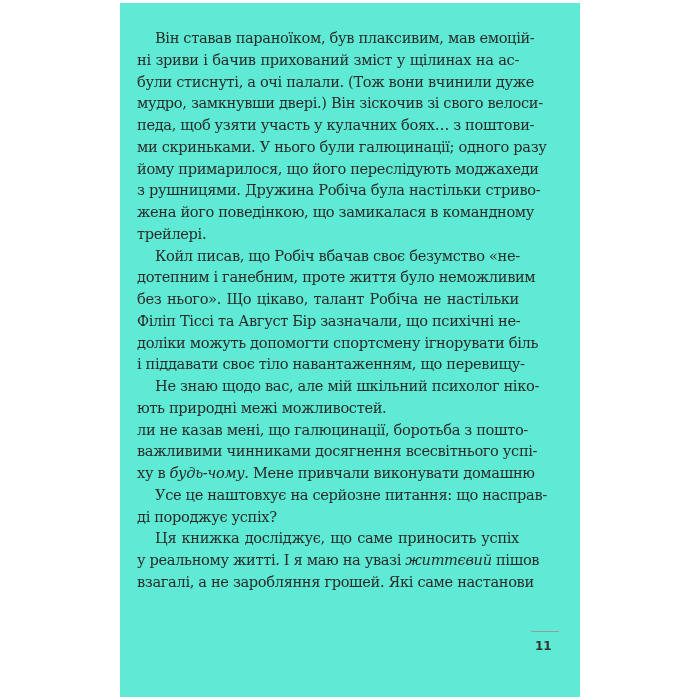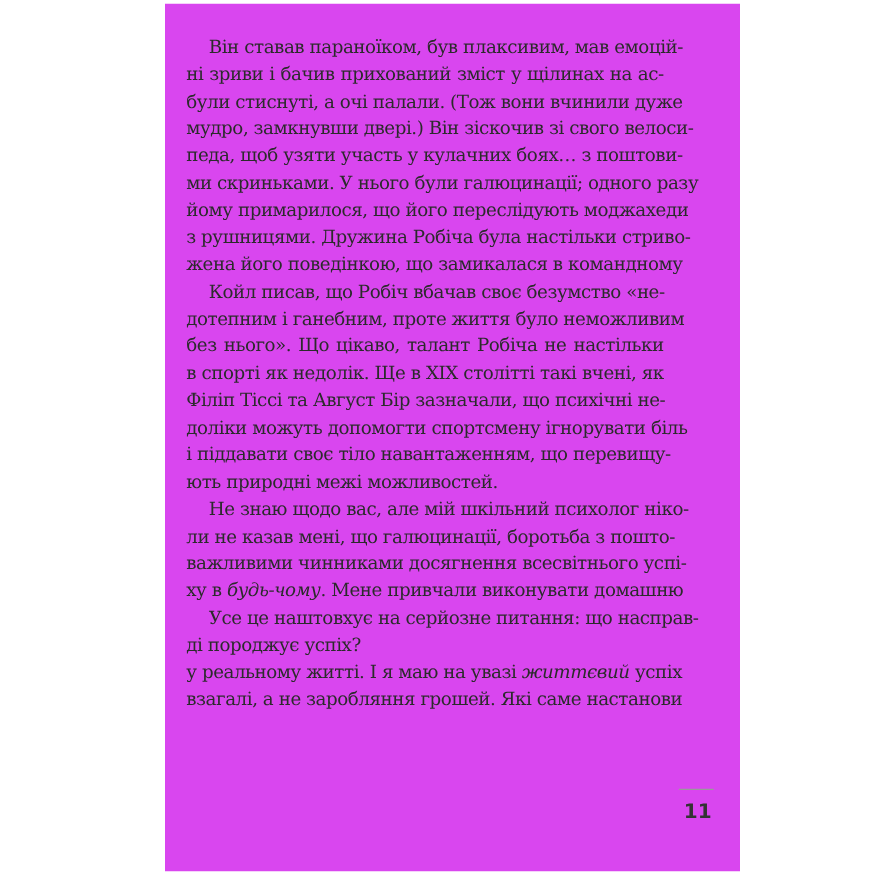--- a/index.html
+++ b/index.html
@@ -1,70 +1,71 @@
 <!DOCTYPE html>
 <html><head>
   <meta charset="utf-8">
   <style>
     html, body { margin: 0; padding: 0; background: #ffffff; }
     body { width: 700px; height: 700px; position: relative; overflow: hidden; }
     .page {
-      position: absolute; left: 132px; top: 3px; width: 460px; height: 694px;
-      background: #d946ef;
+      position: absolute; left: 120px; top: 3px; width: 460px; height: 694px;
+      background: #5eead4;
       text-decoration: underline;
     }
     .text-block {
       position: absolute; left: 17px; top: 24px; width: 382px;
       font-family: "DejaVu Serif", "Liberation Serif", serif;
       font-size: 14.6px; line-height: 21.75px; color: #2b2b2b;
       letter-spacing: -0.35px;
     }
     .line { display: block; white-space: nowrap; text-align: justify; text-align-last: justify; height: 21.75px; overflow: visible; }
     .line.last { text-align-last: left; }
     .line.indent { padding-left: 18px; }
     .it { font-style: italic; }
     .running-head-rule {
       position: absolute; left: 8px; top: 628px; width: 28px; height: 1px; background: #9a9a9a;
     }
     .page-number {
       position: absolute; left: 12px; top: 636px; width: 24px;
       font-family: "DejaVu Sans", "Liberation Sans", sans-serif;
-      font-size: 16px; font-weight: bold; color: #333;
+      font-size: 12px; font-weight: bold; color: #333;
     }
     .side { position: absolute; left: 403px; top: 0; width: 40px; height: 694px; }
   </style>
 </head>
 <body>
 
 <div class="page">
   <div class="text-block" id="text-block">
       <span class="line indent">Він ставав параноїком, був плаксивим, мав емоцій-</span>
       <span class="line">ні зриви і бачив прихований зміст у щілинах на ас-</span>
       <span class="line">були стиснуті, а очі палали. (Тож вони вчинили дуже</span>
       <span class="line">мудро, замкнувши двері.) Він зіскочив зі свого велоси-</span>
       <span class="line">педа, щоб узяти участь у кулачних боях… з поштови-</span>
       <span class="line">ми скриньками. У нього були галюцинації; одного разу</span>
       <span class="line">йому примарилося, що його переслідують моджахеди</span>
       <span class="line">з рушницями. Дружина Робіча була настільки стриво-</span>
       <span class="line">жена його поведінкою, що замикалася в командному</span>
+      <span class="line last">трейлері.</span>
       <span class="line indent">Койл писав, що Робіч вбачав своє безумство «не-</span>
       <span class="line">дотепним і ганебним, проте життя було неможливим</span>
       <span class="line">без нього». Що цікаво, талант Робіча не настільки</span>
-      <span class="line">в спорті як недолік. Ще в XIX столітті такі вчені, як</span>
       <span class="line">Філіп Тіссі та Август Бір зазначали, що психічні не-</span>
       <span class="line">доліки можуть допомогти спортсмену ігнорувати біль</span>
       <span class="line">і піддавати своє тіло навантаженням, що перевищу-</span>
+      <span class="line indent">Не знаю щодо вас, але мій шкільний психолог ніко-</span>
       <span class="line last">ють природні межі можливостей.</span>
-      <span class="line indent">Не знаю щодо вас, але мій шкільний психолог ніко-</span>
       <span class="line">ли не казав мені, що галюцинації, боротьба з пошто-</span>
       <span class="line">важливими чинниками досягнення всесвітнього успі-</span>
       <span class="line"><span>ху в </span><span class="it">будь-чому</span><span>. Мене привчали виконувати домашню</span></span>
       <span class="line indent">Усе це наштовхує на серйозне питання: що насправ-</span>
       <span class="line last">ді породжує успіх?</span>
-      <span class="line"><span>у реальному житті. І я маю на увазі </span><span class="it">життєвий</span><span> успіх</span></span>
+      <span class="line indent">Ця книжка досліджує, що саме приносить успіх</span>
+      <span class="line"><span>у реальному житті. І я маю на увазі </span><span class="it">життєвий</span><span> пішов</span></span>
       <span class="line">взагалі, а не заробляння грошей. Які саме настанови</span>
     </div>
   <div class="side">
 
     <div class="running-head-rule"></div>
     <div class="page-number">11</div>
   </div>
 </div>
 
 </body></html>

